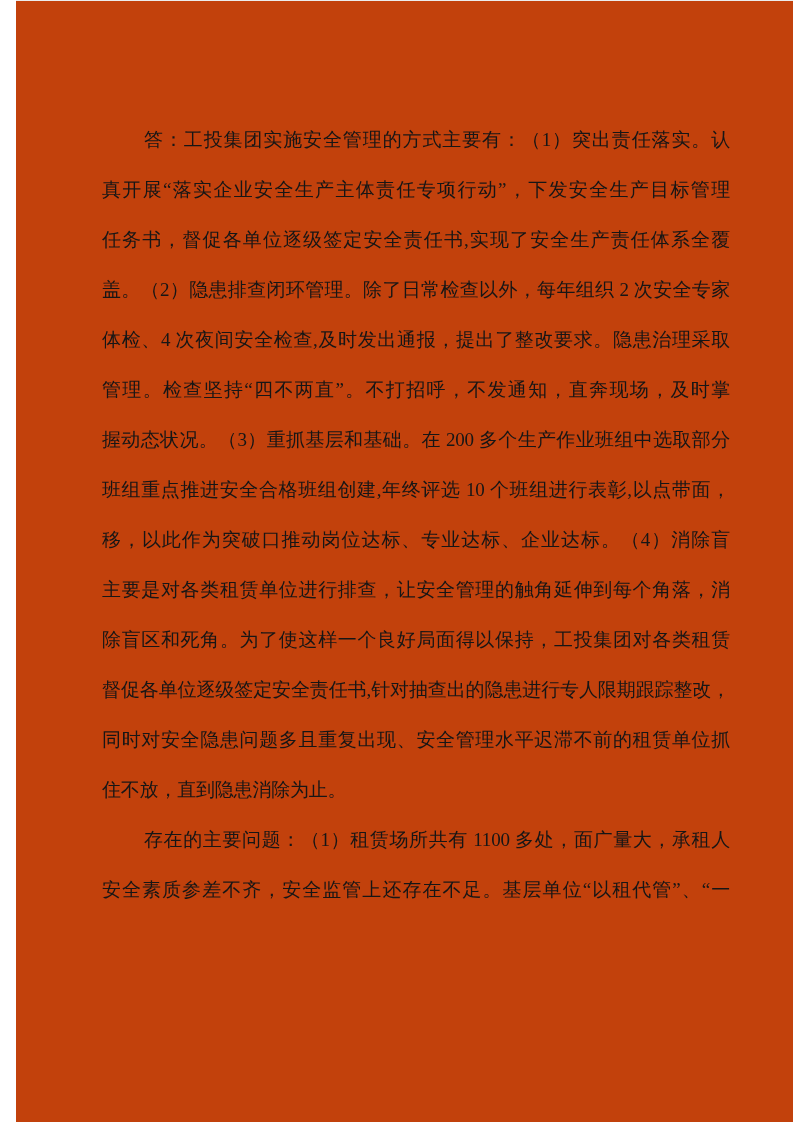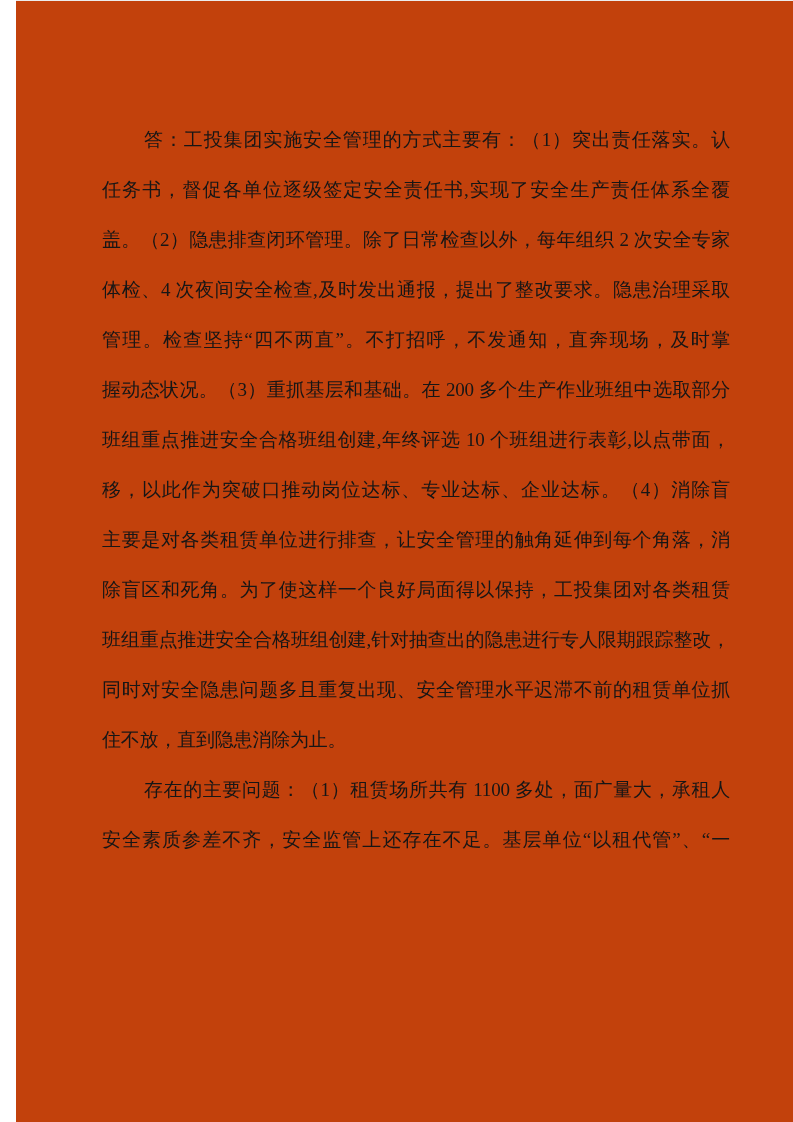--- a/index.html
+++ b/index.html
@@ -46,30 +46,31 @@
     -moz-text-align-last: left;
   }
 </style>
 </head>
 <body>
 
 <div class="page">
   <div class="doc-body" id="doc-body" style="color: rgb(22, 22, 22);">
       <div class="para">
         <div class="line first">答：工投集团实施安全管理的方式主要有：（1）突出责任落实。认</div>
+        <div class="line">真开展“落实企业安全生产主体责任专项行动”，下发安全生产目标管理</div>
         <div class="line">任务书，督促各单位逐级签定安全责任书,实现了安全生产责任体系全覆</div>
         <div class="line">盖。（2）隐患排查闭环管理。除了日常检查以外，每年组织 2 次安全专家</div>
         <div class="line">体检、4 次夜间安全检查,及时发出通报，提出了整改要求。隐患治理采取</div>
         <div class="line">管理。检查坚持“四不两直”。不打招呼，不发通知，直奔现场，及时掌</div>
         <div class="line">握动态状况。（3）重抓基层和基础。在 200 多个生产作业班组中选取部分</div>
         <div class="line">班组重点推进安全合格班组创建,年终评选 10 个班组进行表彰,以点带面，</div>
         <div class="line">移，以此作为突破口推动岗位达标、专业达标、企业达标。（4）消除盲区。</div>
         <div class="line">主要是对各类租赁单位进行排查，让安全管理的触角延伸到每个角落，消</div>
         <div class="line">除盲区和死角。为了使这样一个良好局面得以保持，工投集团对各类租赁</div>
-        <div class="line">班组重点推进安全合格班组创建,针对抽查出的隐患进行专人限期跟踪整改，</div>
+        <div class="line">督促各单位逐级签定安全责任书,针对抽查出的隐患进行专人限期跟踪整改，</div>
         <div class="line">同时对安全隐患问题多且重复出现、安全管理水平迟滞不前的租赁单位抓</div>
         <div class="line lastleft">住不放，直到隐患消除为止。</div>
       </div>
       <div class="para">
         <div class="line first">存在的主要问题：（1）租赁场所共有 1100 多处，面广量大，承租人</div>
         <div class="line">安全素质参差不齐，安全监管上还存在不足。基层单位“以租代管”、“一</div>
       </div>
     </div>
 </div>
 

